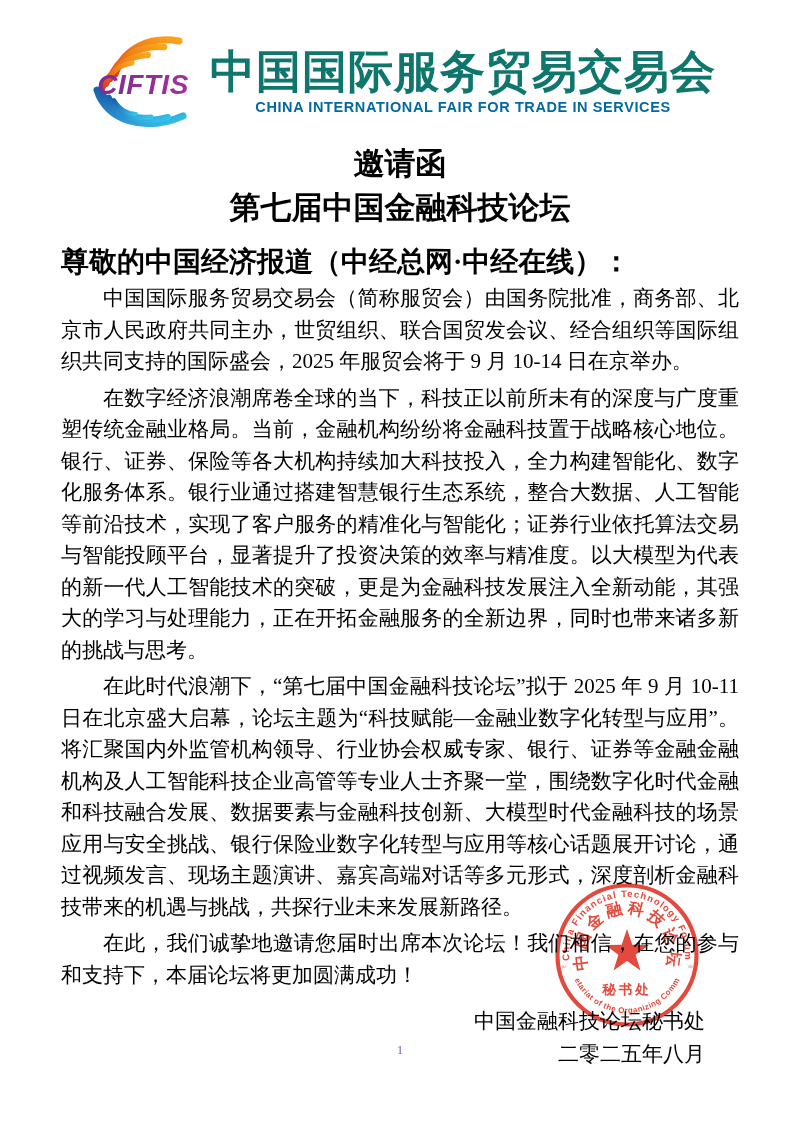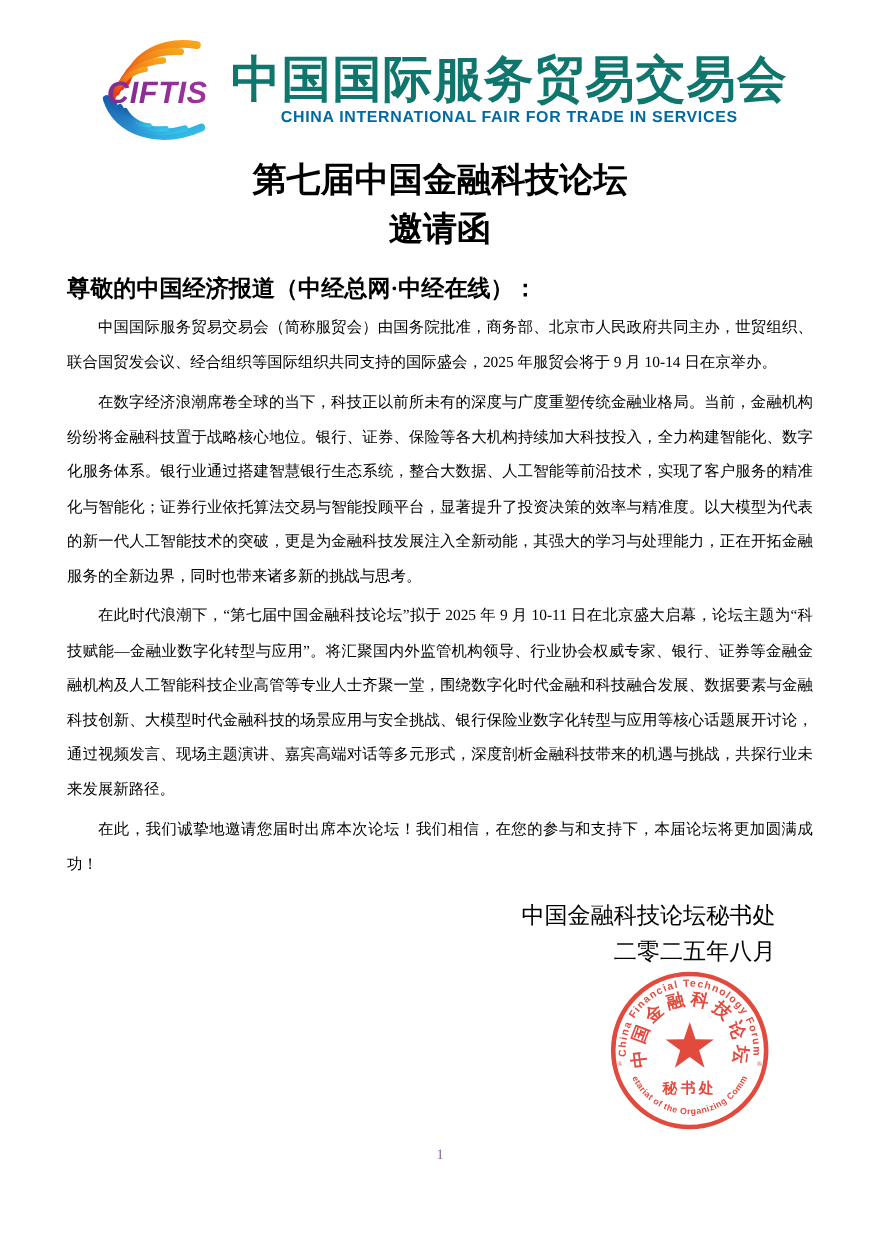--- a/index.html
+++ b/index.html
@@ -29,25 +29,25 @@
     letter-spacing:0.6px;white-space:nowrap;margin-top:1px;
   }
   
   .doc-title{
     text-align:center;font-weight:bold;font-size:31px;
     line-height:44px;margin-top:10px;
   }
   
   .content{padding:0 61px;}
   .salutation{
-    font-size:21px;font-weight:bold;line-height:32px;
+    font-size:28px;font-weight:bold;line-height:32px;
     margin:16px 0 0 0;
   }
   p.body{
-    font-size:14px;line-height:31.5px;
+    font-size:21px;line-height:31.5px;
     text-align:justify;text-indent:2em;
     margin:5px 0 0 0;
   }
   .closing{
     margin-top:14px;text-align:right;padding-right:34px;
     font-size:21px;line-height:33px;
   }
   .closing div{white-space:nowrap;}
   
   .stamp{
@@ -102,22 +102,22 @@
         <text x="59" y="64" text-anchor="middle" font-family="Liberation Sans, DejaVu Sans, sans-serif" font-size="28" font-weight="900" font-style="italic" letter-spacing="0.5" fill="url(#lg-pur)">CIFTIS</text>
       </svg>
     </span>
     <div class="logo-names">
       <div class="logo-zh">中国国际服务贸易交易会</div>
       <div class="logo-en">CHINA INTERNATIONAL FAIR FOR TRADE IN SERVICES</div>
     </div>
   </header>
 
   <h1 class="doc-title" style="margin:10px 0 0 0;">
+    <div>邀请函</div>
     <div>第七届中国金融科技论坛</div>
-    <div>邀请函</div>
   </h1>
 
   <main class="content">
     <p class="salutation">尊敬的中国经济报道（中经总网·中经在线）：</p>
     <p class="body">中国国际服务贸易交易会（简称服贸会）由国务院批准，商务部、北京市人民政府共同主办，世贸组织、联合国贸发会议、经合组织等国际组织共同支持的国际盛会，2025 年服贸会将于 9 月 10-14 日在京举办。</p>
     <p class="body">在数字经济浪潮席卷全球的当下，科技正以前所未有的深度与广度重塑传统金融业格局。当前，金融机构纷纷将金融科技置于战略核心地位。银行、证券、保险等各大机构持续加大科技投入，全力构建智能化、数字化服务体系。银行业通过搭建智慧银行生态系统，整合大数据、人工智能等前沿技术，实现了客户服务的精准化与智能化；证券行业依托算法交易与智能投顾平台，显著提升了投资决策的效率与精准度。以大模型为代表的新一代人工智能技术的突破，更是为金融科技发展注入全新动能，其强大的学习与处理能力，正在开拓金融服务的全新边界，同时也带来诸多新的挑战与思考。</p>
     <p class="body">在此时代浪潮下，“第七届中国金融科技论坛”拟于 2025 年 9 月 10-11 日在北京盛大启幕，论坛主题为“科技赋能—金融业数字化转型与应用”。将汇聚国内外监管机构领导、行业协会权威专家、银行、证券等金融金融机构及人工智能科技企业高管等专业人士齐聚一堂，围绕数字化时代金融和科技融合发展、数据要素与金融科技创新、大模型时代金融科技的场景应用与安全挑战、银行保险业数字化转型与应用等核心话题展开讨论，通过视频发言、现场主题演讲、嘉宾高端对话等多元形式，深度剖析金融科技带来的机遇与挑战，共探行业未来发展新路径。</p>
     <p class="body">在此，我们诚挚地邀请您届时出席本次论坛！我们相信，在您的参与和支持下，本届论坛将更加圆满成功！</p>
     <div class="closing">
       <div>中国金融科技论坛秘书处</div>

